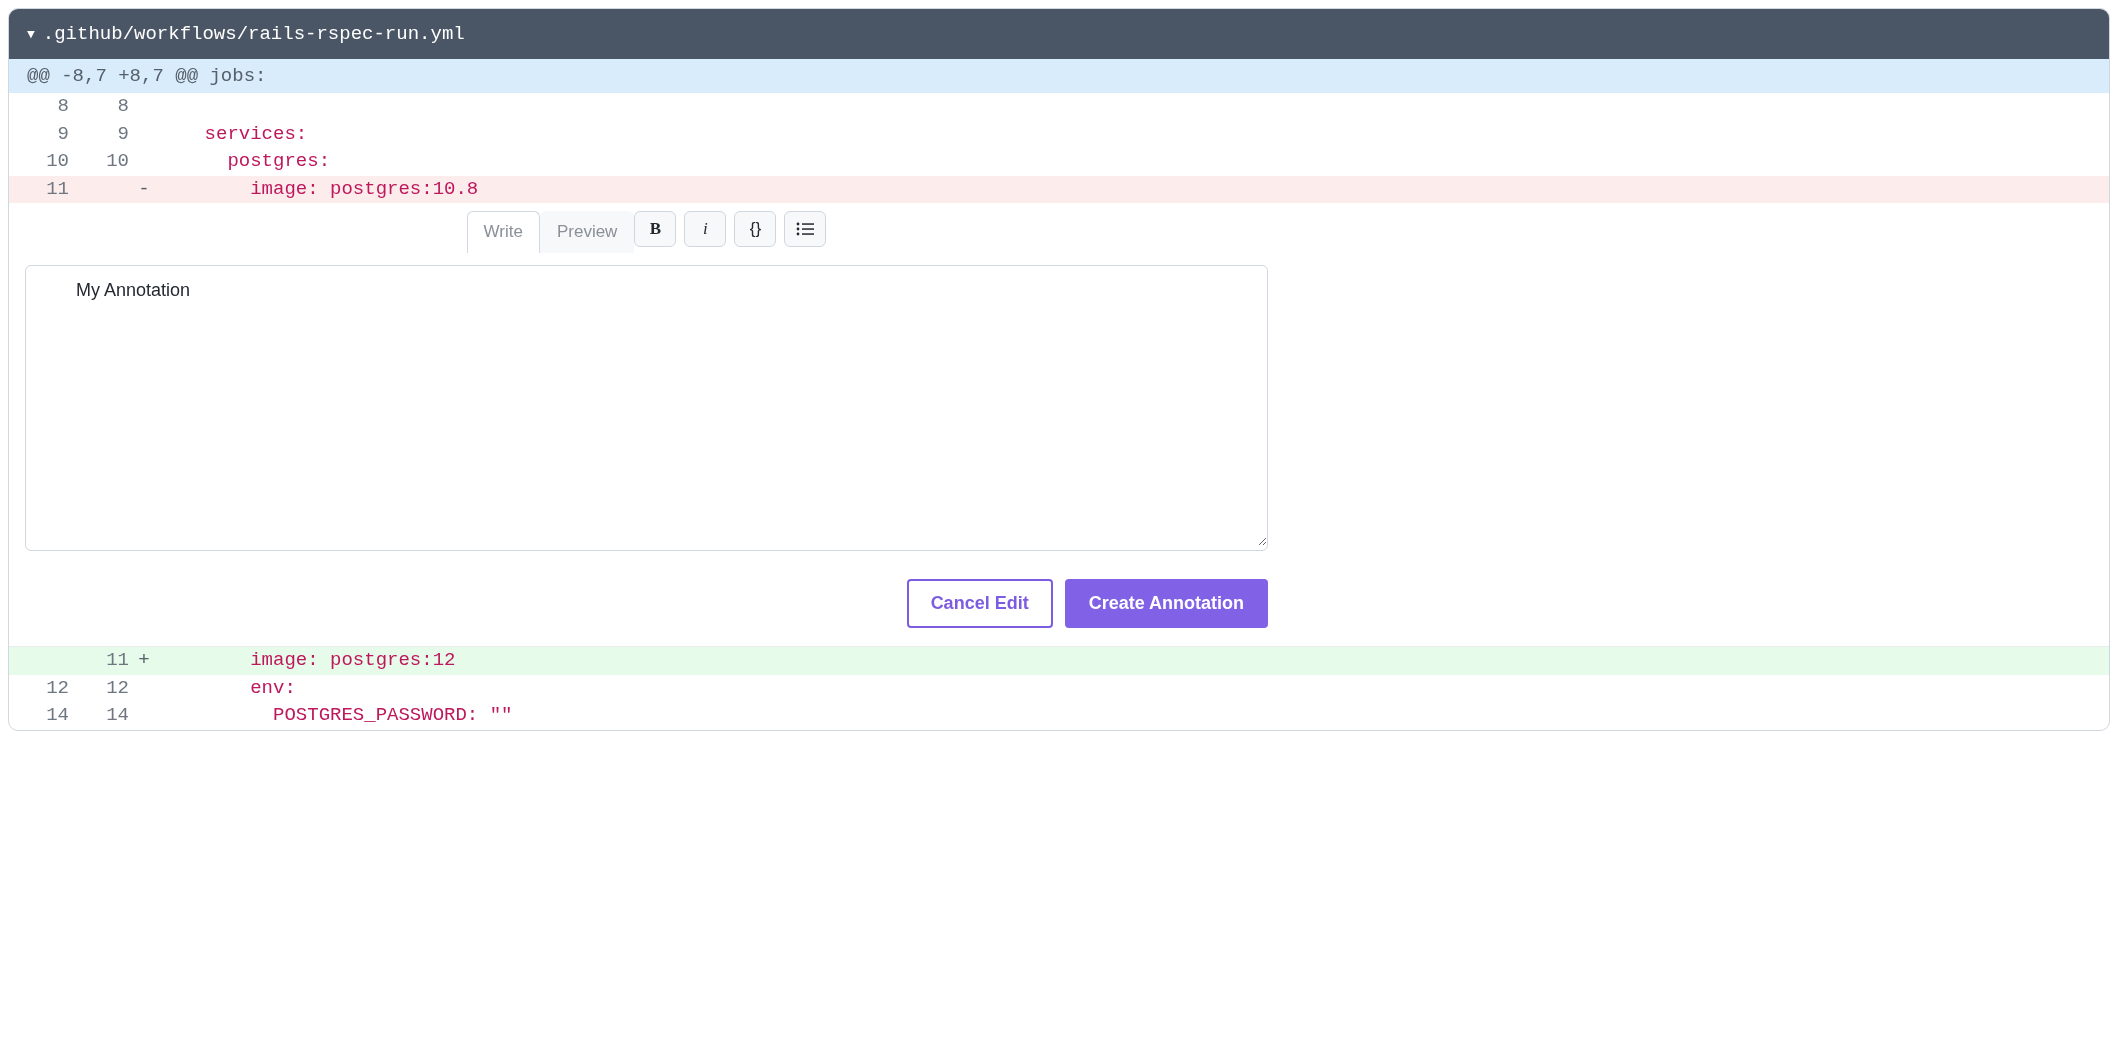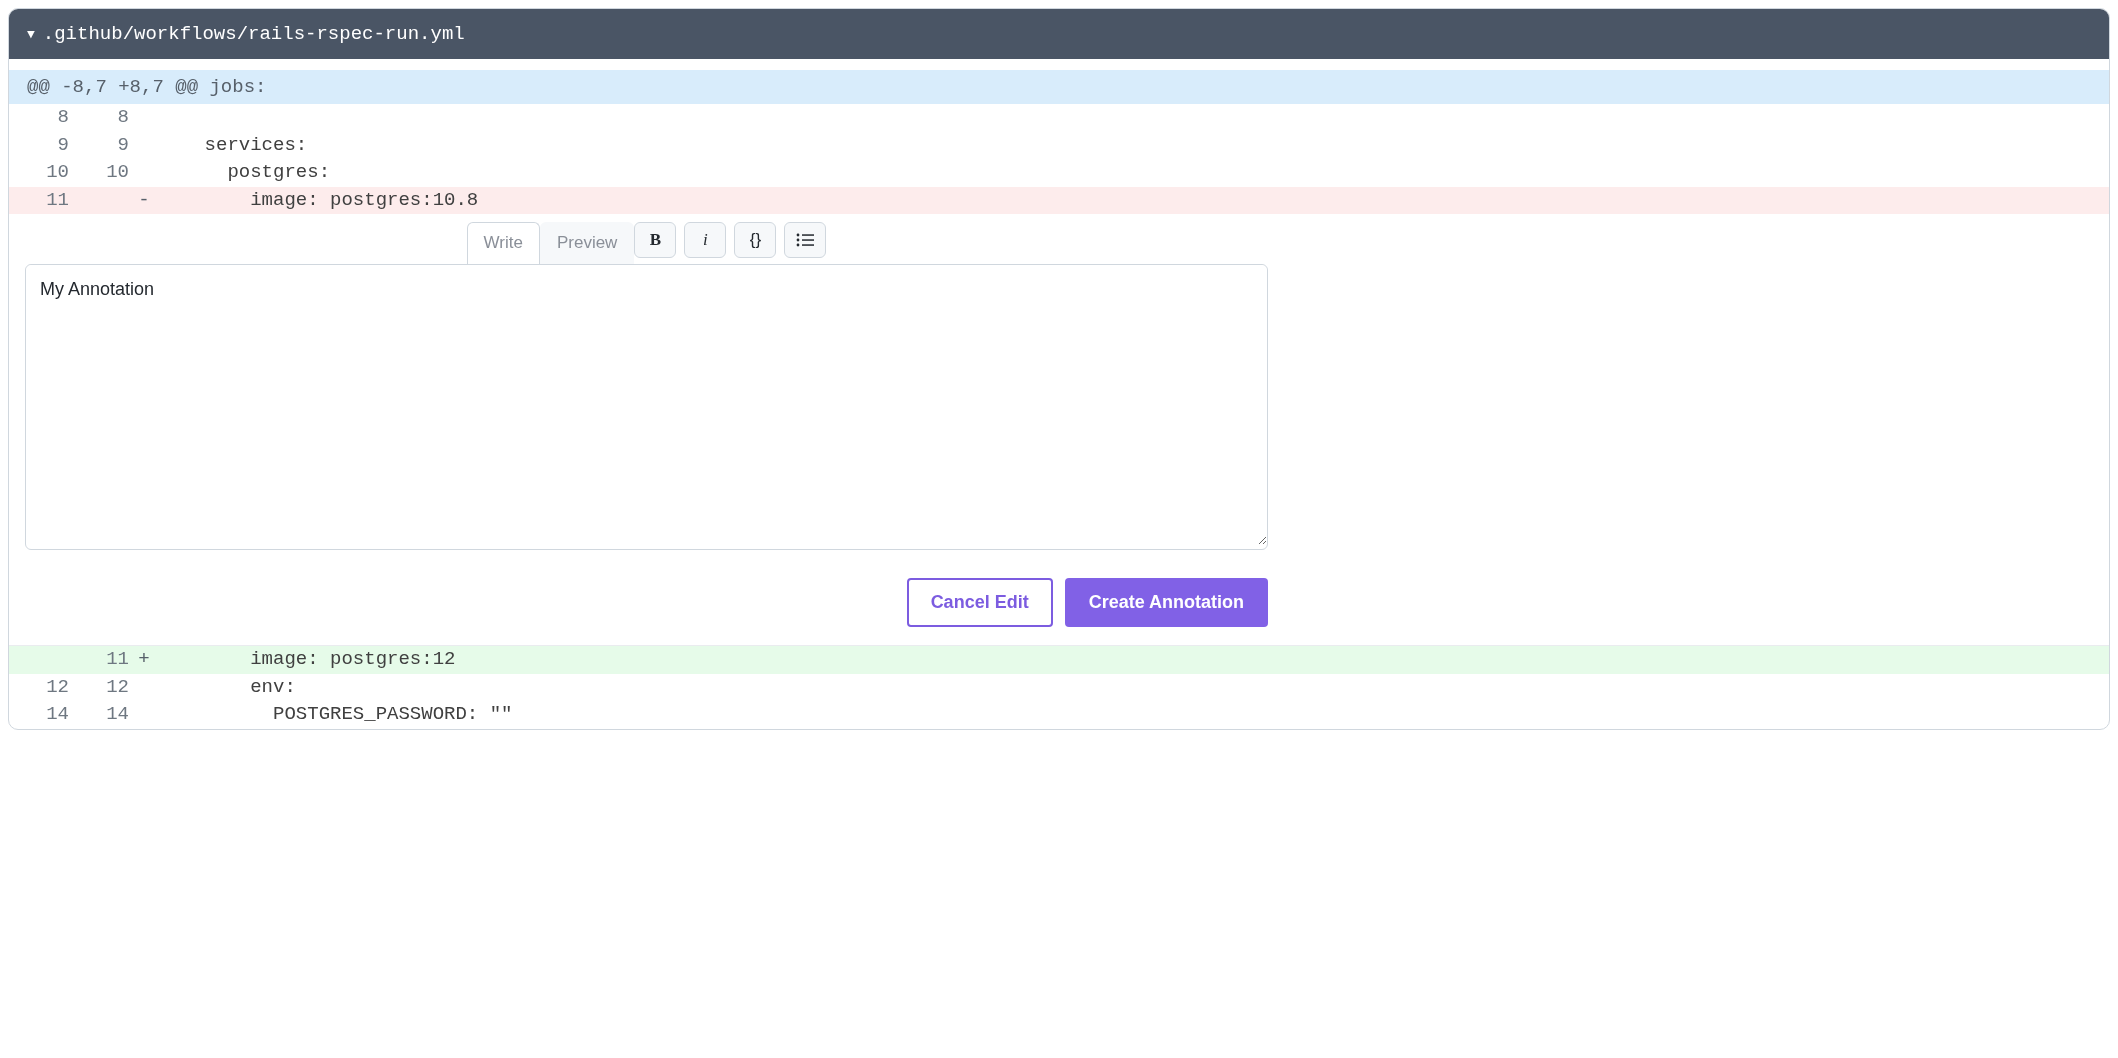--- a/index.html
+++ b/index.html
@@ -30,21 +30,20 @@
     .file-header .caret {
       font-size: 13px;
       margin-right: 2px;
     }
     .hunk-header {
       background: #d8ecfb;
       color: #57606a;
       padding: 6px 18px;
       font-family: "SFMono-Regular", Consolas, "Liberation Mono", Menlo, monospace;
       font-size: 19px;
-      margin-top: 11px;
     }
     .diff-table {
       width: 100%;
       border-collapse: collapse;
       font-family: "SFMono-Regular", Consolas, "Liberation Mono", Menlo, monospace;
       font-size: 19px;
       line-height: 1.45;
     }
     .diff-table td {
       padding: 0;
@@ -62,21 +61,21 @@
     }
     .line-marker {
       width: 30px;
       text-align: center;
       color: #57606a;
       user-select: none;
     }
     .line-content {
       white-space: pre;
       padding-left: 10px;
-      color: #404040;
+      color: #be185d;
     }
     .diff-row.deletion {
       background: #fdecec;
     }
     .diff-row.addition {
       background: #e6fbe9;
     }
     .annotation-panel {
       padding: 0;
       background: #fff;
@@ -127,21 +126,22 @@
       justify-content: center;
       cursor: pointer;
       font-size: 17px;
       color: #24292f;
     }
     .fmt-btn.bold { font-weight: 900; font-family: Georgia, serif; }
     .fmt-btn.italic { font-style: italic; font-family: Georgia, serif; }
     .textarea-wrap {
       border: 1px solid #d0d7de;
       border-radius: 6px;
-      margin-top: 0;
+      margin-top: 12px;
+      padding-left: 36px;
     }
     .annotation-textarea {
       width: 100%;
       min-height: 280px;
       border: none;
       padding: 14px;
       font-size: 18px;
       font-family: -apple-system, BlinkMacSystemFont, "Segoe UI", Helvetica, Arial, sans-serif;
       resize: vertical;
       outline: none;

